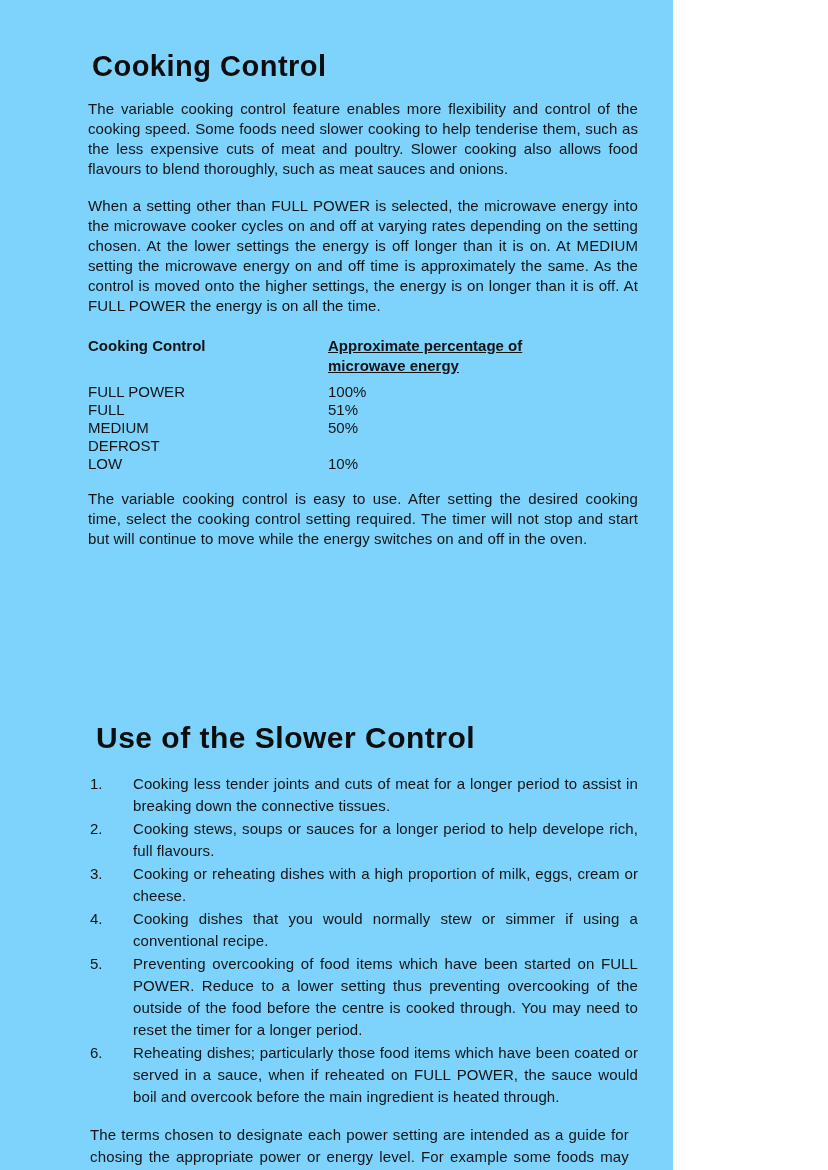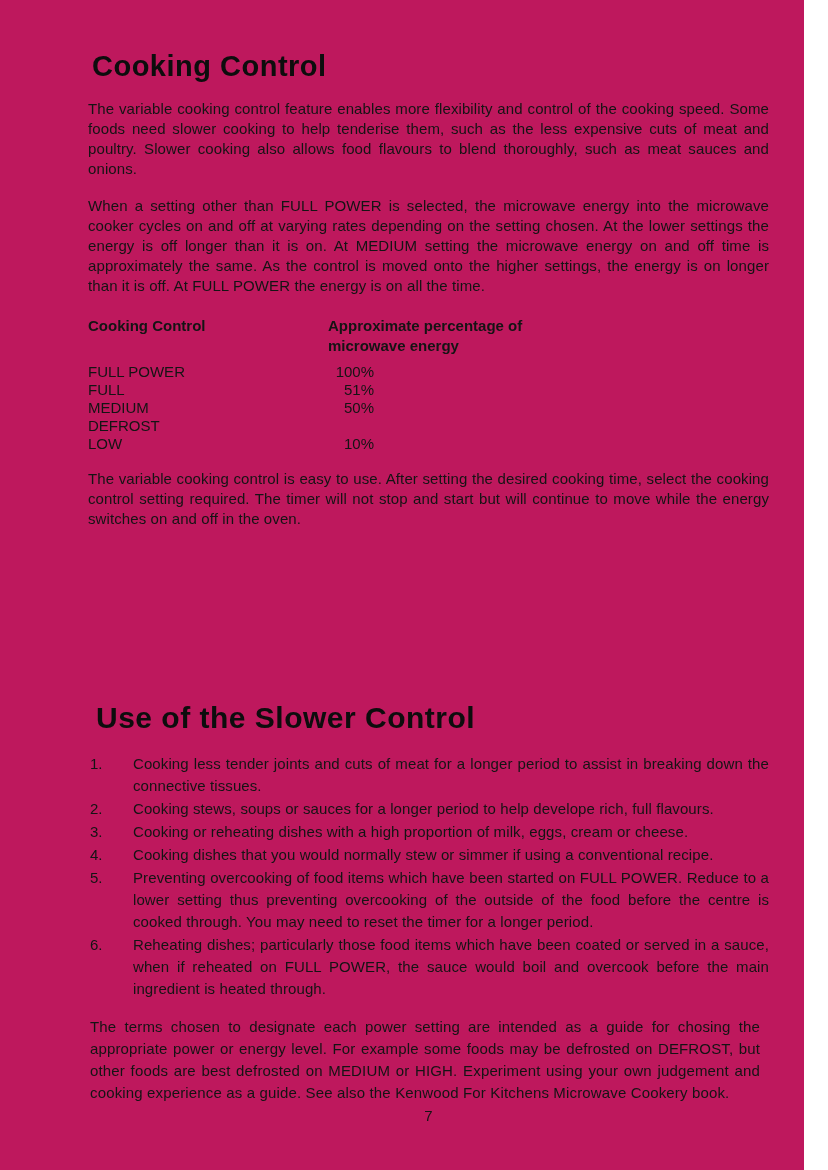--- a/index.html
+++ b/index.html
@@ -10,24 +10,24 @@
   body {
     width: 828px;
     height: 1170px;
     font-family: "Liberation Sans", sans-serif;
     color: #141414;
     position: relative;
     overflow: hidden;
   }
   .page {
     box-sizing: border-box;
-    width: 804px;
+    width: 673px;
     height: 1170px;
     padding: 50px 35px 0 88px;
-    background: #be185d;
+    background: #7dd3fc;
   }
   h1.section-title {
     font-size: 29px;
     font-weight: bold;
     letter-spacing: 0.5px;
     margin: 0 0 16px 4px;
     color: #0d0d0d;
   }
   h1.section-title-2 {
     font-size: 30px;
@@ -58,33 +58,34 @@
   }
   .pt-header {
     margin-bottom: 7px;
   }
   .pt-col1 {
     width: 240px;
     flex: 0 0 240px;
   }
   .pt-col2 {
     flex: 1;
+    text-decoration: underline;
   }
   .pt-header .pt-col1,
   .pt-header .pt-col2 {
     font-weight: bold;
     line-height: 20px;
   }
   .pt-data-row {
     height: 18px;
   }
   .percent-cell {
     display: inline-block;
     width: 46px;
-    text-align: right;
+    text-align: left;
   }
   
   .use-list {
     margin-top: 4px;
   }
   .use-item {
     display: flex;
     font-size: 15px;
     line-height: 22px;
     margin-bottom: 1px;

